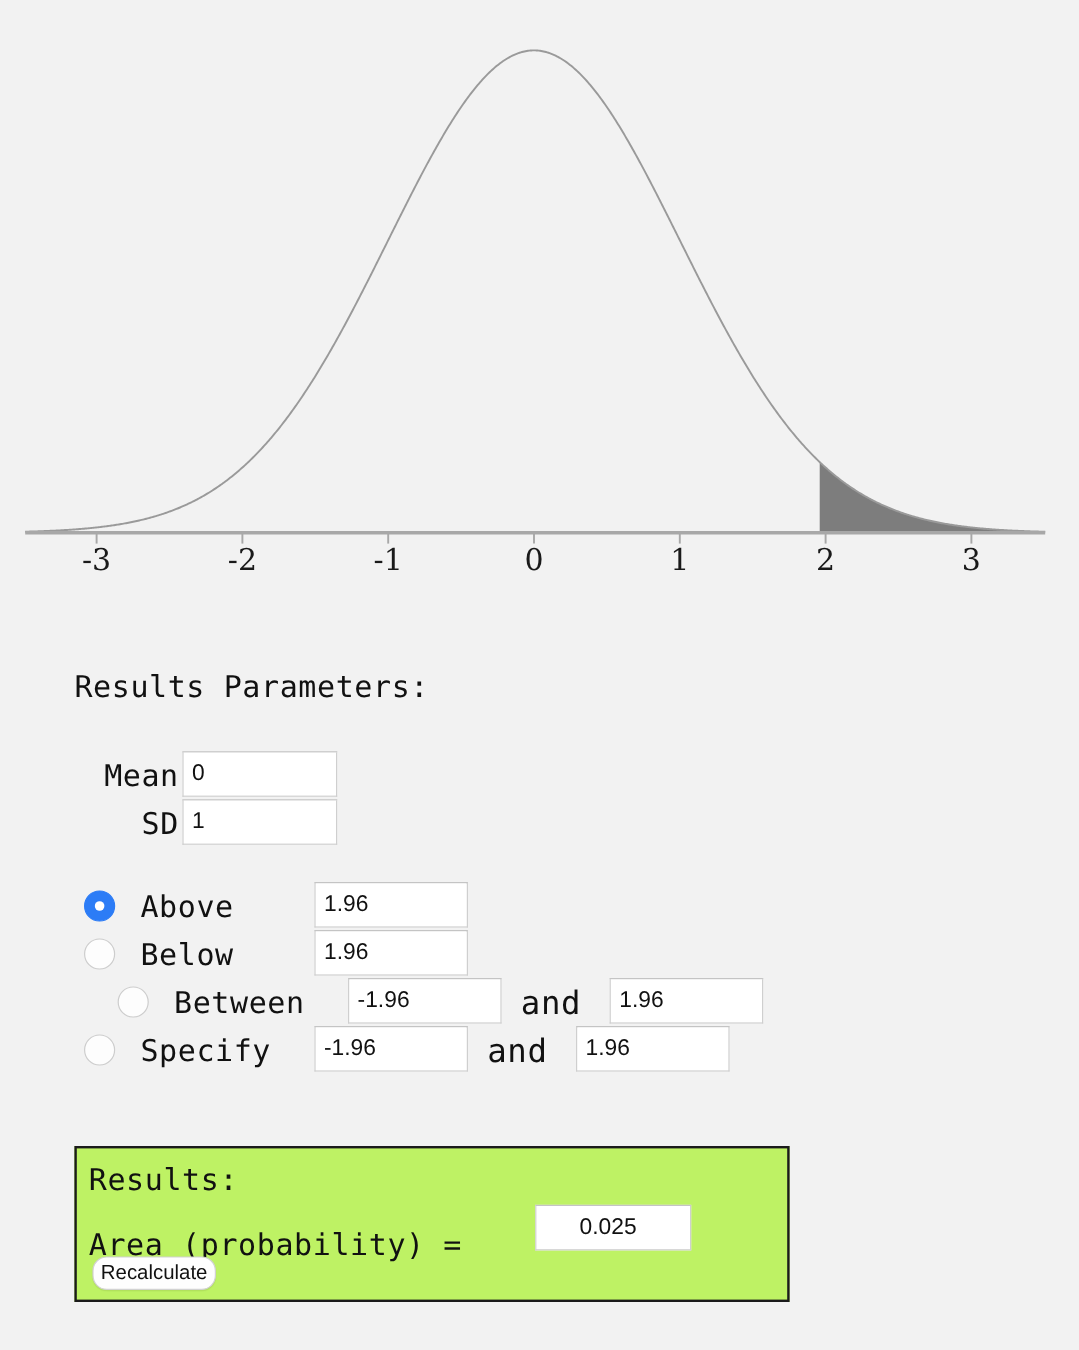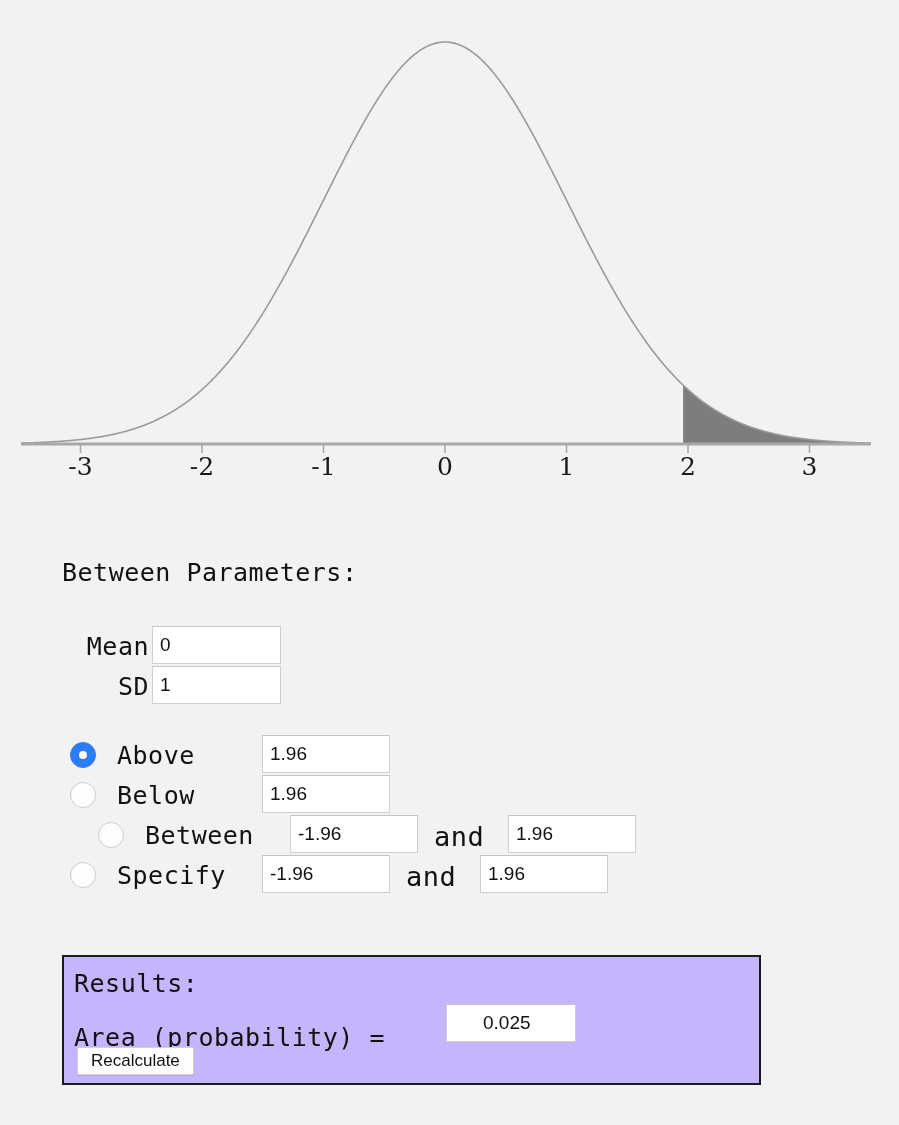--- a/index.html
+++ b/index.html
@@ -156,25 +156,25 @@
     left: 480px;
     top: 0;
     width: 128px;
   }
 
   
   #results-box {
     position: absolute;
     left: 62px;
     top: 955px;
-    width: 699px;
+    width: 596px;
     height: 130px;
     box-sizing: border-box;
     border: 2px solid #1b1b1b;
-    background: #c4b5fd;
+    background: #bef264;
   }
   #results-heading {
     position: absolute;
     left: 10px;
     top: 12px;
     font-size: 25px;
     letter-spacing: 0.5px;
   }
   #area-label {
     position: absolute;
@@ -189,25 +189,25 @@
     left: 382px;
     top: 47px;
     width: 130px;
     padding-left: 36px;
   }
   #recalculate-button {
     position: absolute;
     left: 13px;
     top: 90px;
     height: 28px;
-    padding: 0 13px;
+    padding: 0 6px;
     box-sizing: border-box;
     background: #fefefe;
     border: 1px solid #d2d2d2;
-    border-radius: 1px;
+    border-radius: 12px;
     font-family: "Liberation Sans", sans-serif;
     font-size: 17px;
     color: #111;
     line-height: 26px;
     cursor: pointer;
     box-shadow: 0 1px 1px rgba(0,0,0,0.08);
   }
 </style>
 </head>
 <body>
@@ -239,21 +239,21 @@
           <text x="566.5" y="475" text-anchor="middle" class="axis-tick-label">1</text>
           <text x="688" y="475" text-anchor="middle" class="axis-tick-label">2</text>
           <text x="809.5" y="475" text-anchor="middle" class="axis-tick-label">3</text>
         </g>
     </g>
   </svg>
 </div>
 
 <div id="params-section">
 
-  <div id="specify-parameters-heading">Between Parameters:</div>
+  <div id="specify-parameters-heading">Results Parameters:</div>
 
   <div class="param-row" id="mean-row">
     <div class="param-label">Mean</div>
     <input class="text-input param-input" type="text" value="0" style="">
   </div>
 
   <div class="param-row" id="sd-row">
     <div class="param-label">SD</div>
     <input class="text-input param-input" type="text" value="1" style="">
   </div>

